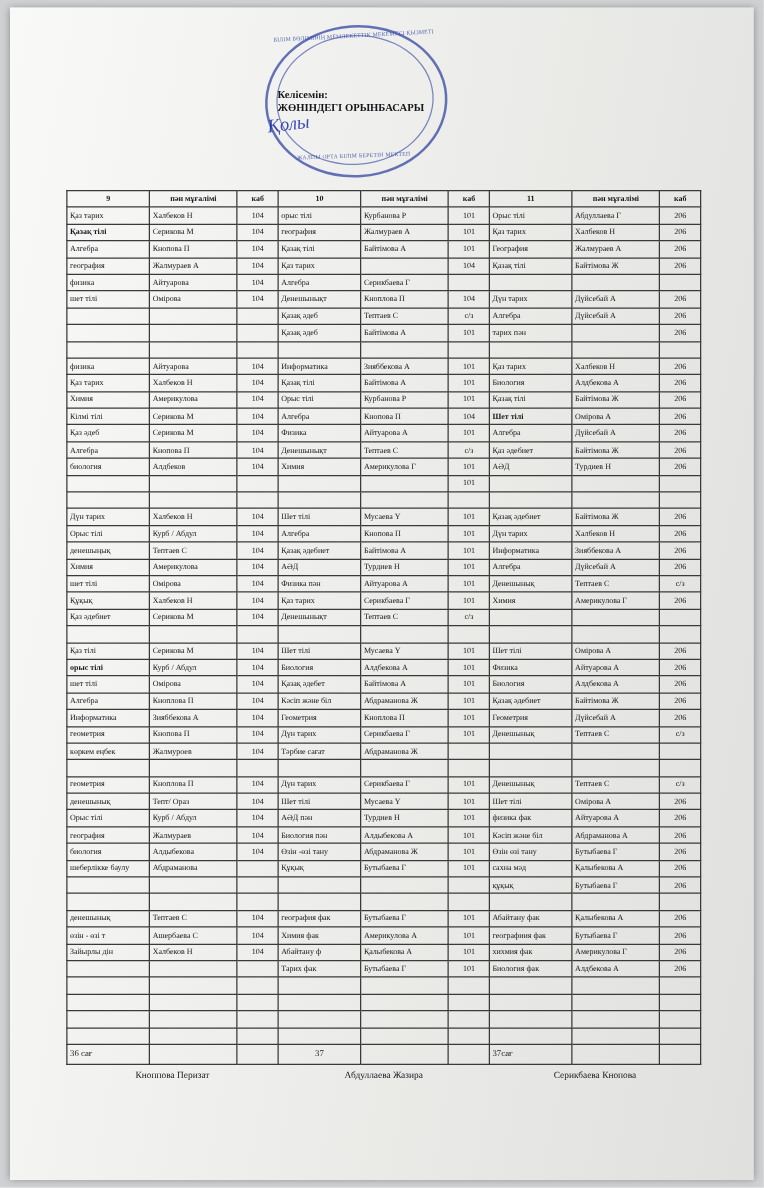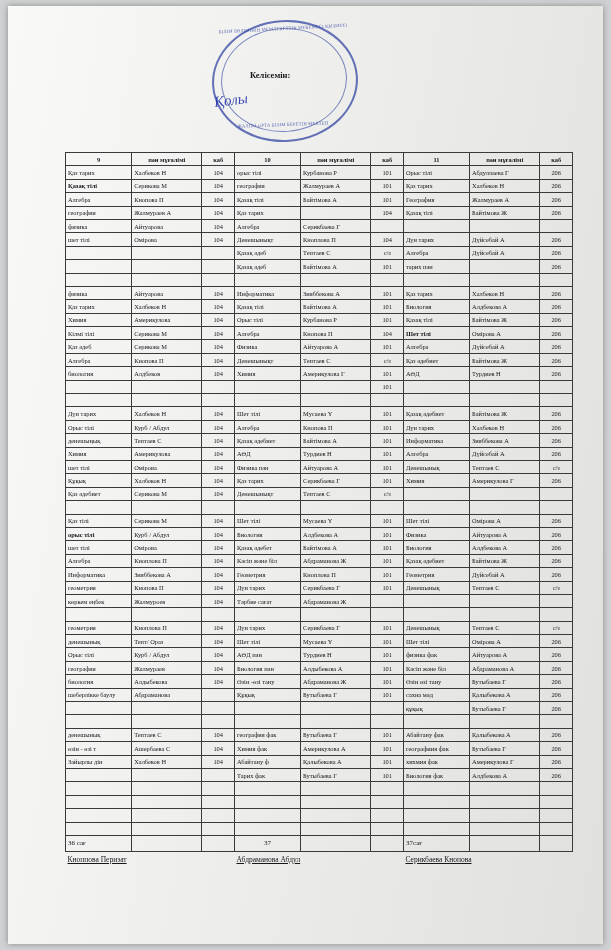--- a/index.html
+++ b/index.html
@@ -45,25 +45,25 @@
   #sign{
     position:absolute;left:206px;top:86px;
     font-family:"Liberation Serif", serif;font-size:15px;color:#1d2ea8;
     font-style:italic;transform:rotate(-7deg);opacity:.85;
   }
   
   #hdr{
     position:absolute;left:214px;top:64px;width:220px;
     font-size:8.5px;line-height:11px;color:#14161a;font-weight:bold;
   }
-  #hdr .l{display:block;padding-left:28px;}
+  #hdr .l{display:block;}
   
   #tbl{
     position:absolute;left:45px;top:146px;width:508px;
-    border-collapse:collapse;table-layout:fixed;margin-left:12px;
+    border-collapse:collapse;table-layout:fixed;
   }
   #tbl td{
     border:1px solid #3a3a3a;
     height:12.4px;
     font-size:6.4px;
     padding:0 2px;
     line-height:9px;
     color:#15171b;
     overflow:hidden;white-space:nowrap;
   }
@@ -71,37 +71,38 @@
   .c-teach{width:62px;}
   .c-room{width:26px;text-align:center;}
   .hd td{font-weight:bold;text-align:center;font-size:7.5px;height:14px;}
   .gap td{border-left:1px solid #3a3a3a;border-right:1px solid #3a3a3a;border-top:none;border-bottom:none;height:7px;}
   .blank td{height:12.4px;}
   .blue{color:#1d35b8;}
   .red{color:#c01c1c;}
   .bold{font-weight:bold;}
   .ctr{text-align:center;}
   #tbl tr.foot td{height:15px;font-size:7px;}
-  #tbl tr.footnames td{height:15px;font-size:7.5px;text-align:left;border:none;text-decoration:underline;}
+  #tbl tr.footnames td{height:15px;font-size:7.5px;text-align:center;border:none;}
 </style>
 </head>
 <body>
 
 <div id="page">
 
   <div id="stamp">
     <div class="ring"></div>
     <div class="ring2"></div>
     <div class="arc t">БІЛІМ БӨЛІМІНІҢ МЕМЛЕКЕТТІК МЕКЕМЕСІ ҚЫЗМЕТІ</div>
     <div class="arc b">ЖАЛПЫ ОРТА БІЛІМ БЕРЕТІН МЕКТЕП</div>
   </div>
   <div id="sign">Қолы</div>
 
   <div id="hdr">
     <span class="l">Келісемін:</span>
+    <span class="l">ЖӨНІНДЕГІ ОРЫНБАСАРЫ</span>
   </div>
 
   <table id="tbl">
     <tbody id="tbody">
         <tr class="hd">
           <td class="c-subj ctr">9</td>
           <td class="c-teach ctr">пән мұғалімі</td>
           <td class="c-room">каб</td>
           <td class="c-subj ctr">10</td>
           <td class="c-teach ctr">пән мұғалімі</td>
@@ -666,18 +667,18 @@
           <td class="c-room"></td>
           <td class="c-subj ctr">37</td>
           <td class="c-teach"></td>
           <td class="c-room"></td>
           <td class="c-subj">37сағ</td>
           <td class="c-teach"></td>
           <td class="c-room"></td>
         </tr>
         <tr class="footnames">
           <td colspan="3">Кноппова Перизат</td>
-          <td colspan="3">Абдраманова Абдул</td>
+          <td colspan="3">Абдуллаева Жазира</td>
           <td colspan="3">Серикбаева  Кнопова</td>
         </tr>
       </tbody>
   </table>
 </div>
 
 </body></html>

